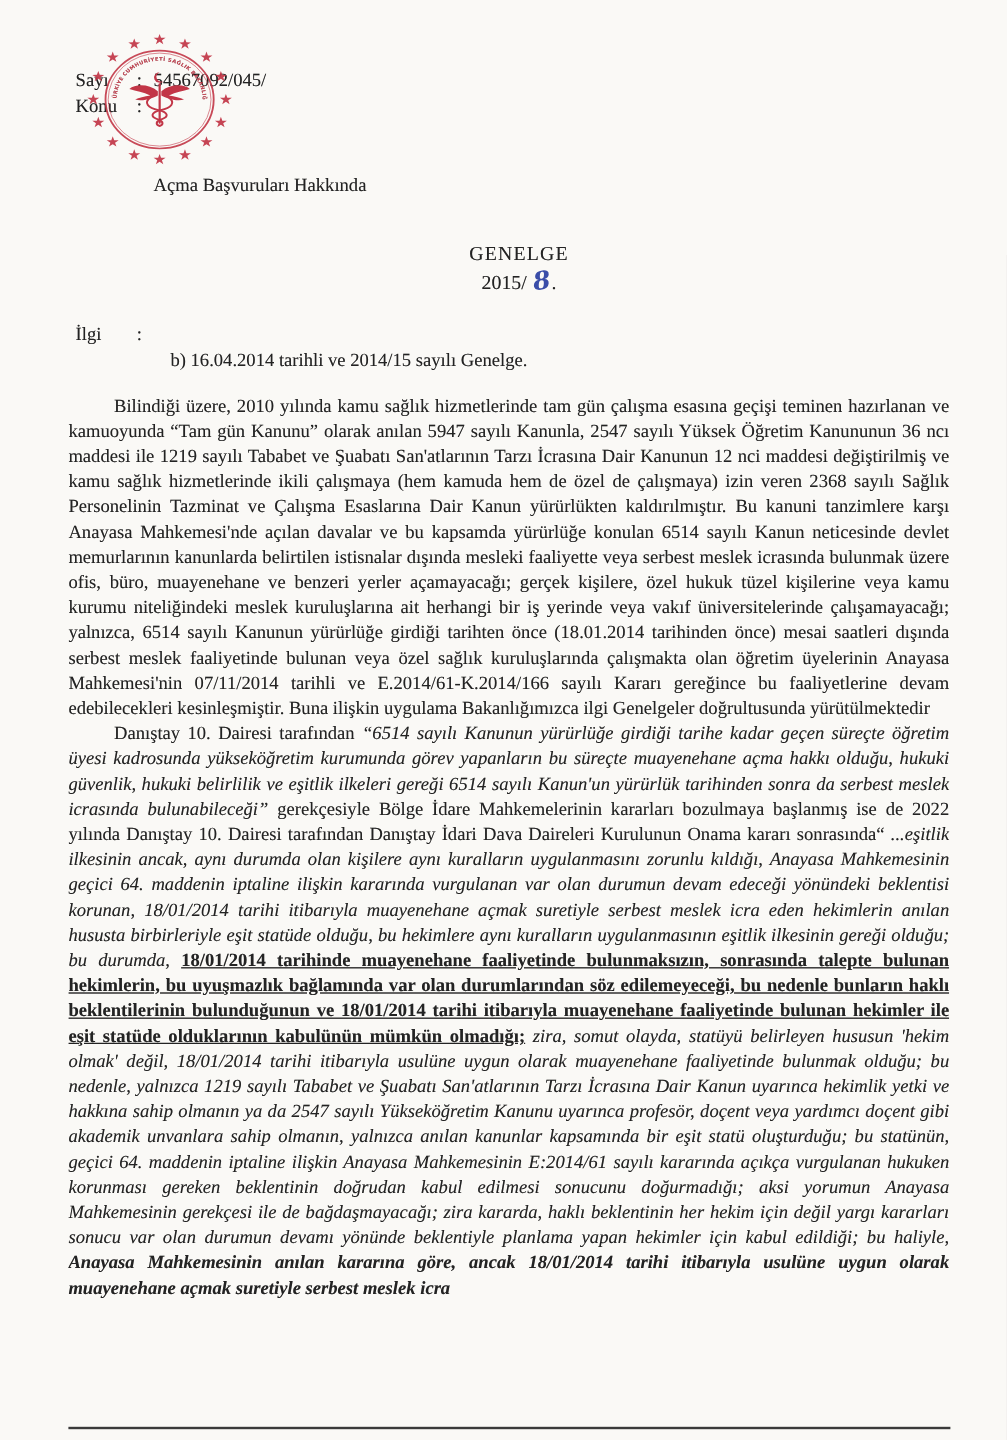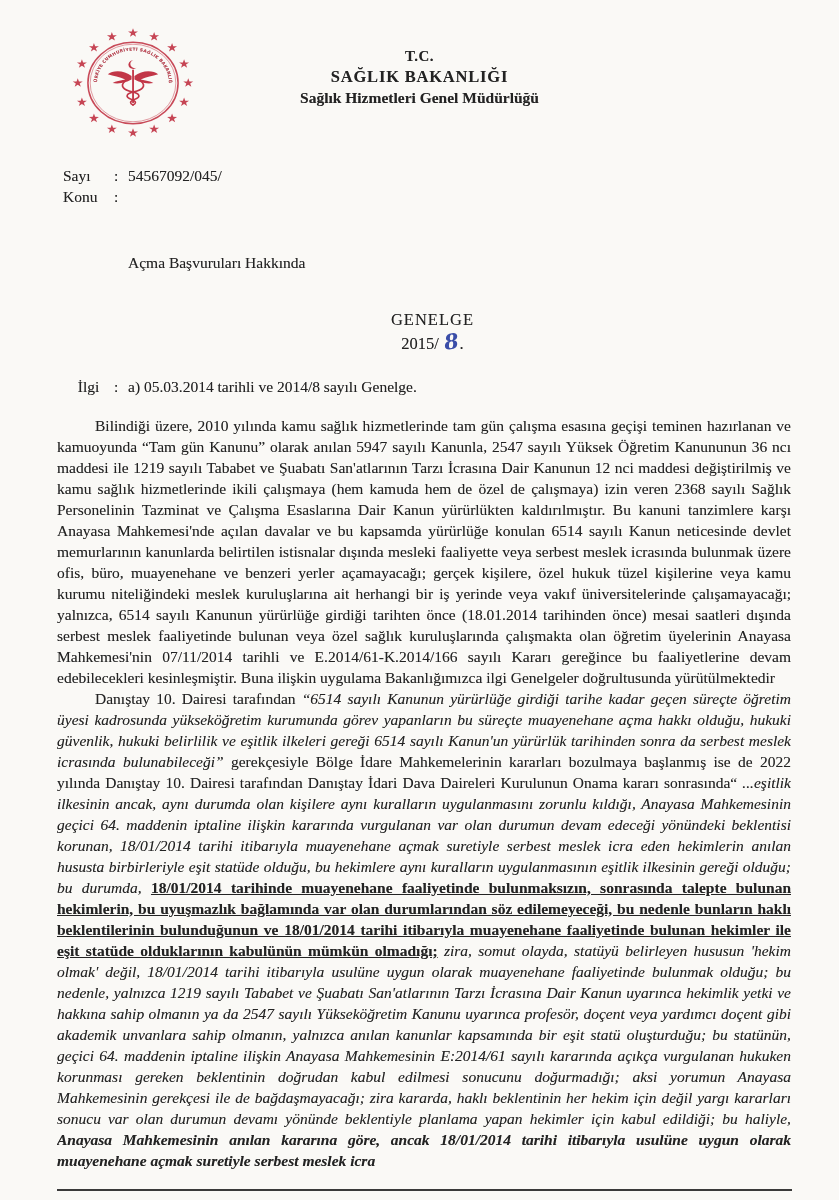--- a/index.html
+++ b/index.html
@@ -59,21 +59,21 @@
     font-style: italic;
     font-weight: bold;
     font-size: 21px;
     transform: rotate(-7deg);
     margin: 0 1px 0 5px;
     text-shadow: none;
   }
   
   .ilgi { margin: 21px 48px 0 63px; font-size: 15.5px; line-height: 21.5px; }
   .ilgi-row { display: flex; }
-  .ilgi-label { width: 51px; flex: none; text-align: center; }
+  .ilgi-label { width: 51px; flex: none; }
   .ilgi-sep { width: 14px; flex: none; }
   .ilgi-b { margin-left: 65px; padding-left: 14px; }
   
   .doc-body {
     margin: 17px 48px 0 57px;
     font-size: 15.5px;
     line-height: 21px;
     text-align: justify;
     max-height: 800px;
     overflow: hidden;
@@ -130,25 +130,20 @@
     <g fill="var(--seal-red)">
       <path d="M65.2,39 a5,5 0 1 0 3.4,8.7 a4.3,4.3 0 1 1 -3.4,-8.7 Z"></path>
       <rect x="64.1" y="49.5" width="1.9" height="38.5" rx="0.9"></rect>
       <path d="M63.5,57 C56,50 44,50 39,55 C45,57 51,58 57,61 C52,62 47,63 44,65 C52,67 60,63 63.5,61 Z"></path>
       <path d="M66.5,57 C74,50 86,50 91,55 C85,57 79,58 73,61 C78,62 83,63 86,65 C78,67 70,63 66.5,61 Z"></path>
       <path d="M57,63 C51,68 55,73 64,75 C72,77 74,81 66,84 C61,86 62,89 65,90" fill="none" stroke="var(--seal-red)" stroke-width="1.7" stroke-linecap="round"></path>
       <path d="M73,63 C79,68 75,73 66,75 C58,77 56,81 64,84 C69,86 68,89 65,90" fill="none" stroke="var(--seal-red)" stroke-width="1.7" stroke-linecap="round"></path>
     </g>
   </svg>
 
-  <div class="header-text">
-    <div class="header-tc">T.C.</div>
-    <div class="header-ministry">SAĞLIK BAKANLIĞI</div>
-    <div class="header-directorate">Sağlık Hizmetleri Genel Müdürlüğü</div>
-  </div>
 
   <div class="meta">
     <div class="meta-row">
       <span class="meta-label">Sayı</span>
       <span class="meta-sep">:</span>
       <span>54567092/045/</span>
     </div>
     <div class="meta-row">
       <span class="meta-label">Konu</span>
       <span class="meta-sep">:</span>
@@ -158,22 +153,22 @@
 
   <div class="genelge">
     <div class="genelge-title">GENELGE</div>
     <div><span>2015/</span><span class="hand-number">8</span><span>.</span></div>
   </div>
 
   <div class="ilgi">
     <div class="ilgi-row">
       <span class="ilgi-label">İlgi</span>
       <span class="ilgi-sep">:</span>
-      <span>a) 05.03.2014 tarihli ve 2014/8 sayılı Genelge.</span>
     </div>
+    <div class="ilgi-b">b) 16.04.2014 tarihli ve 2014/15 sayılı Genelge.</div>
   </div>
 
   <div class="doc-body">
     <p class="body-paragraph">Bilindiği üzere, 2010 yılında kamu sağlık hizmetlerinde tam gün çalışma esasına geçişi teminen hazırlanan ve kamuoyunda “Tam gün Kanunu” olarak anılan 5947 sayılı Kanunla, 2547 sayılı Yüksek Öğretim Kanununun 36 ncı maddesi ile 1219 sayılı Tababet ve Şuabatı San'atlarının Tarzı İcrasına Dair Kanunun 12 nci maddesi değiştirilmiş ve kamu sağlık hizmetlerinde ikili çalışmaya (hem kamuda hem de özel de çalışmaya) izin veren 2368 sayılı Sağlık Personelinin Tazminat ve Çalışma Esaslarına Dair Kanun yürürlükten kaldırılmıştır. Bu kanuni tanzimlere karşı Anayasa Mahkemesi'nde açılan davalar ve bu kapsamda yürürlüğe konulan 6514 sayılı Kanun neticesinde devlet memurlarının kanunlarda belirtilen istisnalar dışında mesleki faaliyette veya serbest meslek icrasında bulunmak üzere ofis, büro, muayenehane ve benzeri yerler açamayacağı; gerçek kişilere, özel hukuk tüzel kişilerine veya kamu kurumu niteliğindeki meslek kuruluşlarına ait herhangi bir iş yerinde veya vakıf üniversitelerinde çalışamayacağı; yalnızca, 6514 sayılı Kanunun yürürlüğe girdiği tarihten önce (18.01.2014 tarihinden önce) mesai saatleri dışında serbest meslek faaliyetinde bulunan veya özel sağlık kuruluşlarında çalışmakta olan öğretim üyelerinin Anayasa Mahkemesi'nin 07/11/2014 tarihli ve E.2014/61-K.2014/166 sayılı Kararı gereğince bu faaliyetlerine devam edebilecekleri kesinleşmiştir. Buna ilişkin uygulama Bakanlığımızca ilgi Genelgeler doğrultusunda yürütülmektedir</p>
     <p class="body-paragraph"><span>Danıştay 10. Dairesi tarafından </span><span class="seg-it">“6514 sayılı Kanunun yürürlüğe girdiği tarihe kadar geçen süreçte öğretim üyesi kadrosunda yükseköğretim kurumunda görev yapanların bu süreçte muayenehane açma hakkı olduğu, hukuki güvenlik, hukuki belirlilik ve eşitlik ilkeleri gereği 6514 sayılı Kanun'un yürürlük tarihinden sonra da serbest meslek icrasında bulunabileceği”</span><span> gerekçesiyle Bölge İdare Mahkemelerinin kararları bozulmaya başlanmış ise de 2022 yılında Danıştay 10. Dairesi tarafından Danıştay İdari Dava Daireleri Kurulunun Onama kararı sonrasında“ </span><span class="seg-it">...eşitlik ilkesinin ancak, aynı durumda olan kişilere aynı kuralların uygulanmasını zorunlu kıldığı, Anayasa Mahkemesinin geçici 64. maddenin iptaline ilişkin kararında vurgulanan var olan durumun devam edeceği yönündeki beklentisi korunan, 18/01/2014 tarihi itibarıyla muayenehane açmak suretiyle serbest meslek icra eden hekimlerin anılan hususta birbirleriyle eşit statüde olduğu, bu hekimlere aynı kuralların uygulanmasının eşitlik ilkesinin gereği olduğu; bu durumda, </span><span class="seg-bold-underline">18/01/2014 tarihinde muayenehane faaliyetinde bulunmaksızın, sonrasında talepte bulunan hekimlerin, bu uyuşmazlık bağlamında var olan durumlarından söz edilemeyeceği, bu nedenle bunların haklı beklentilerinin bulunduğunun ve 18/01/2014 tarihi itibarıyla muayenehane faaliyetinde bulunan hekimler ile eşit statüde olduklarının kabulünün mümkün olmadığı;</span><span class="seg-it"> zira, somut olayda, statüyü belirleyen hususun 'hekim olmak' değil, 18/01/2014 tarihi itibarıyla usulüne uygun olarak muayenehane faaliyetinde bulunmak olduğu; bu nedenle, yalnızca 1219 sayılı Tababet ve Şuabatı San'atlarının Tarzı İcrasına Dair Kanun uyarınca hekimlik yetki ve hakkına sahip olmanın ya da 2547 sayılı Yükseköğretim Kanunu uyarınca profesör, doçent veya yardımcı doçent gibi akademik unvanlara sahip olmanın, yalnızca anılan kanunlar kapsamında bir eşit statü oluşturduğu; bu statünün, geçici 64. maddenin iptaline ilişkin Anayasa Mahkemesinin E:2014/61 sayılı kararında açıkça vurgulanan hukuken korunması gereken beklentinin doğrudan kabul edilmesi sonucunu doğurmadığı; aksi yorumun Anayasa Mahkemesinin gerekçesi ile de bağdaşmayacağı; zira kararda, haklı beklentinin her hekim için değil yargı kararları sonucu var olan durumun devamı yönünde beklentiyle planlama yapan hekimler için kabul edildiği; bu haliyle, </span><span class="seg-bold-it">Anayasa Mahkemesinin anılan kararına göre, ancak 18/01/2014 tarihi itibarıyla usulüne uygun olarak muayenehane açmak suretiyle serbest meslek icra</span></p>
   </div>
 
   <div class="footer-rule"></div>
 
 </div>

